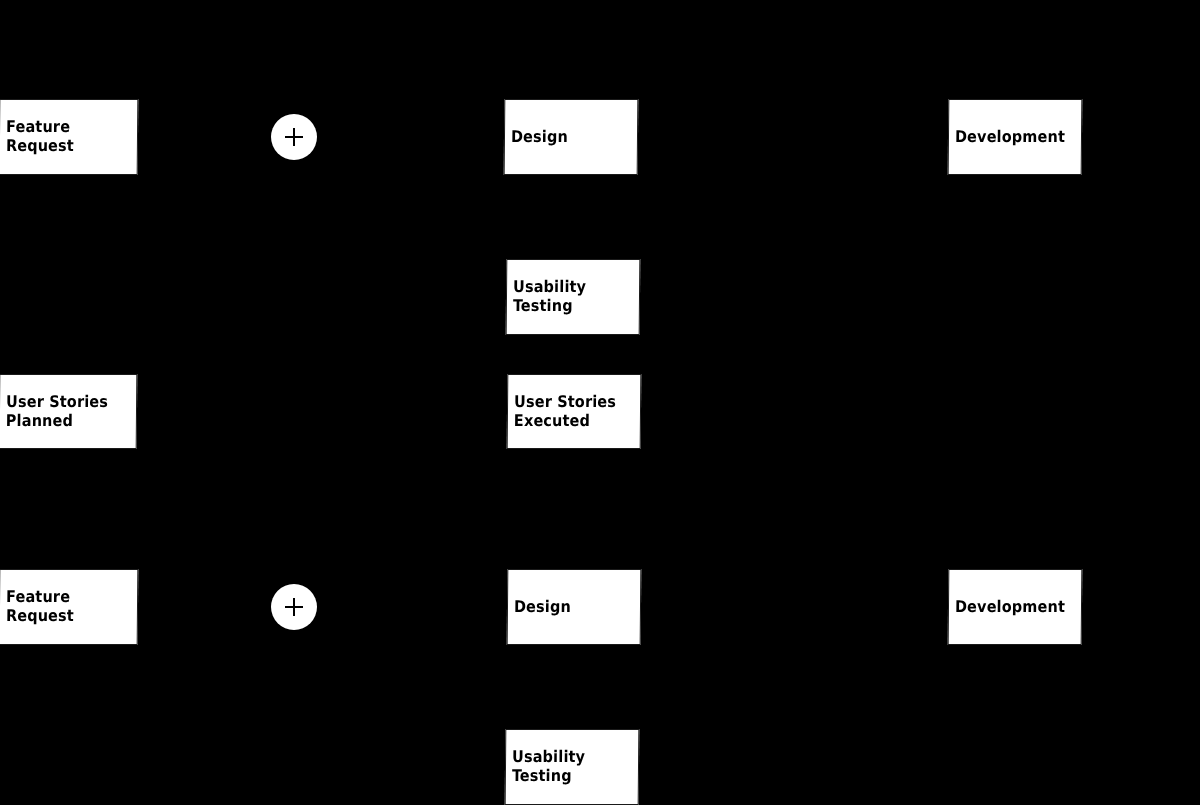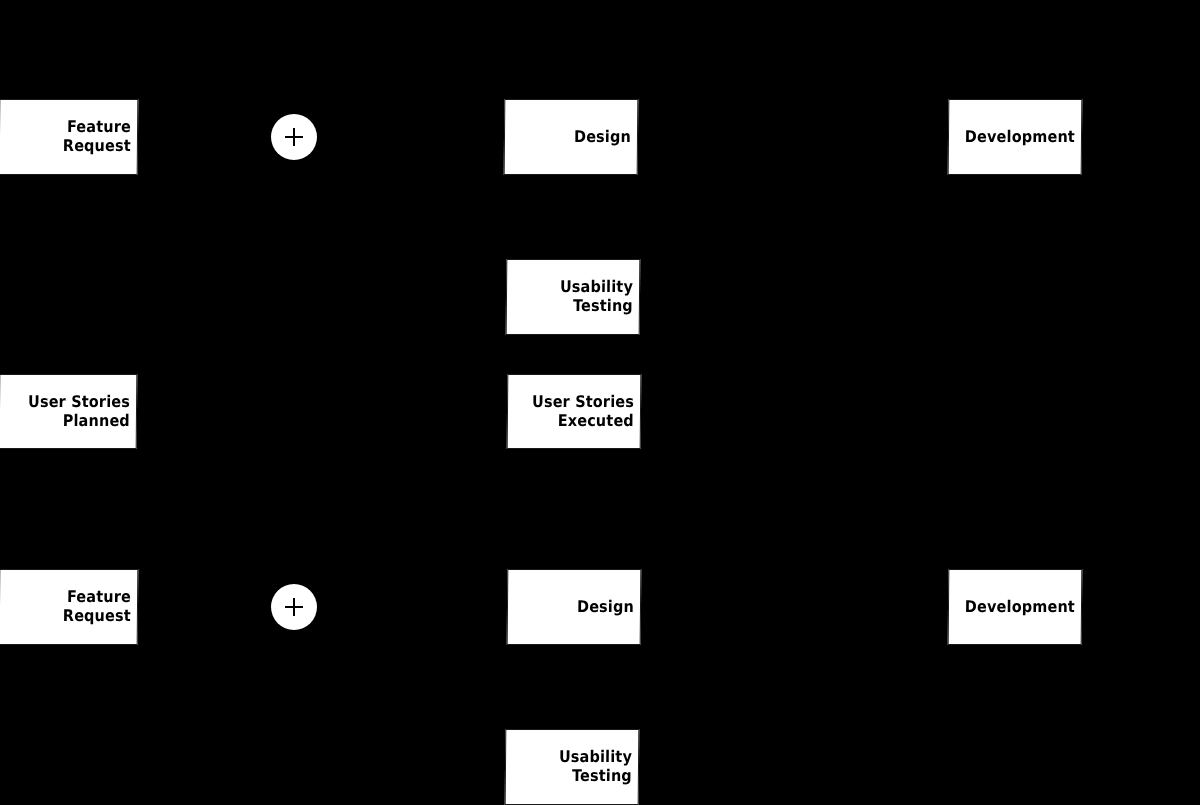--- a/index.html
+++ b/index.html
@@ -19,21 +19,21 @@
     overflow: hidden;
   }
   .node {
     position: absolute;
     box-sizing: border-box;
     background: #ffffff;
     border: 1px solid #1a1a1a;
     display: flex;
     align-items: center;
     justify-content: center;
-    text-align: right;
+    text-align: left;
     color: #000000;
     font-family: "DejaVu Sans", sans-serif;
     font-weight: 700;
     font-size: 16px;
     line-height: 1.18;
     letter-spacing: 0.2px;
     padding: 2px 6px;
     font-stretch: condensed;
     transform: skewX(-0.5deg);
   }

